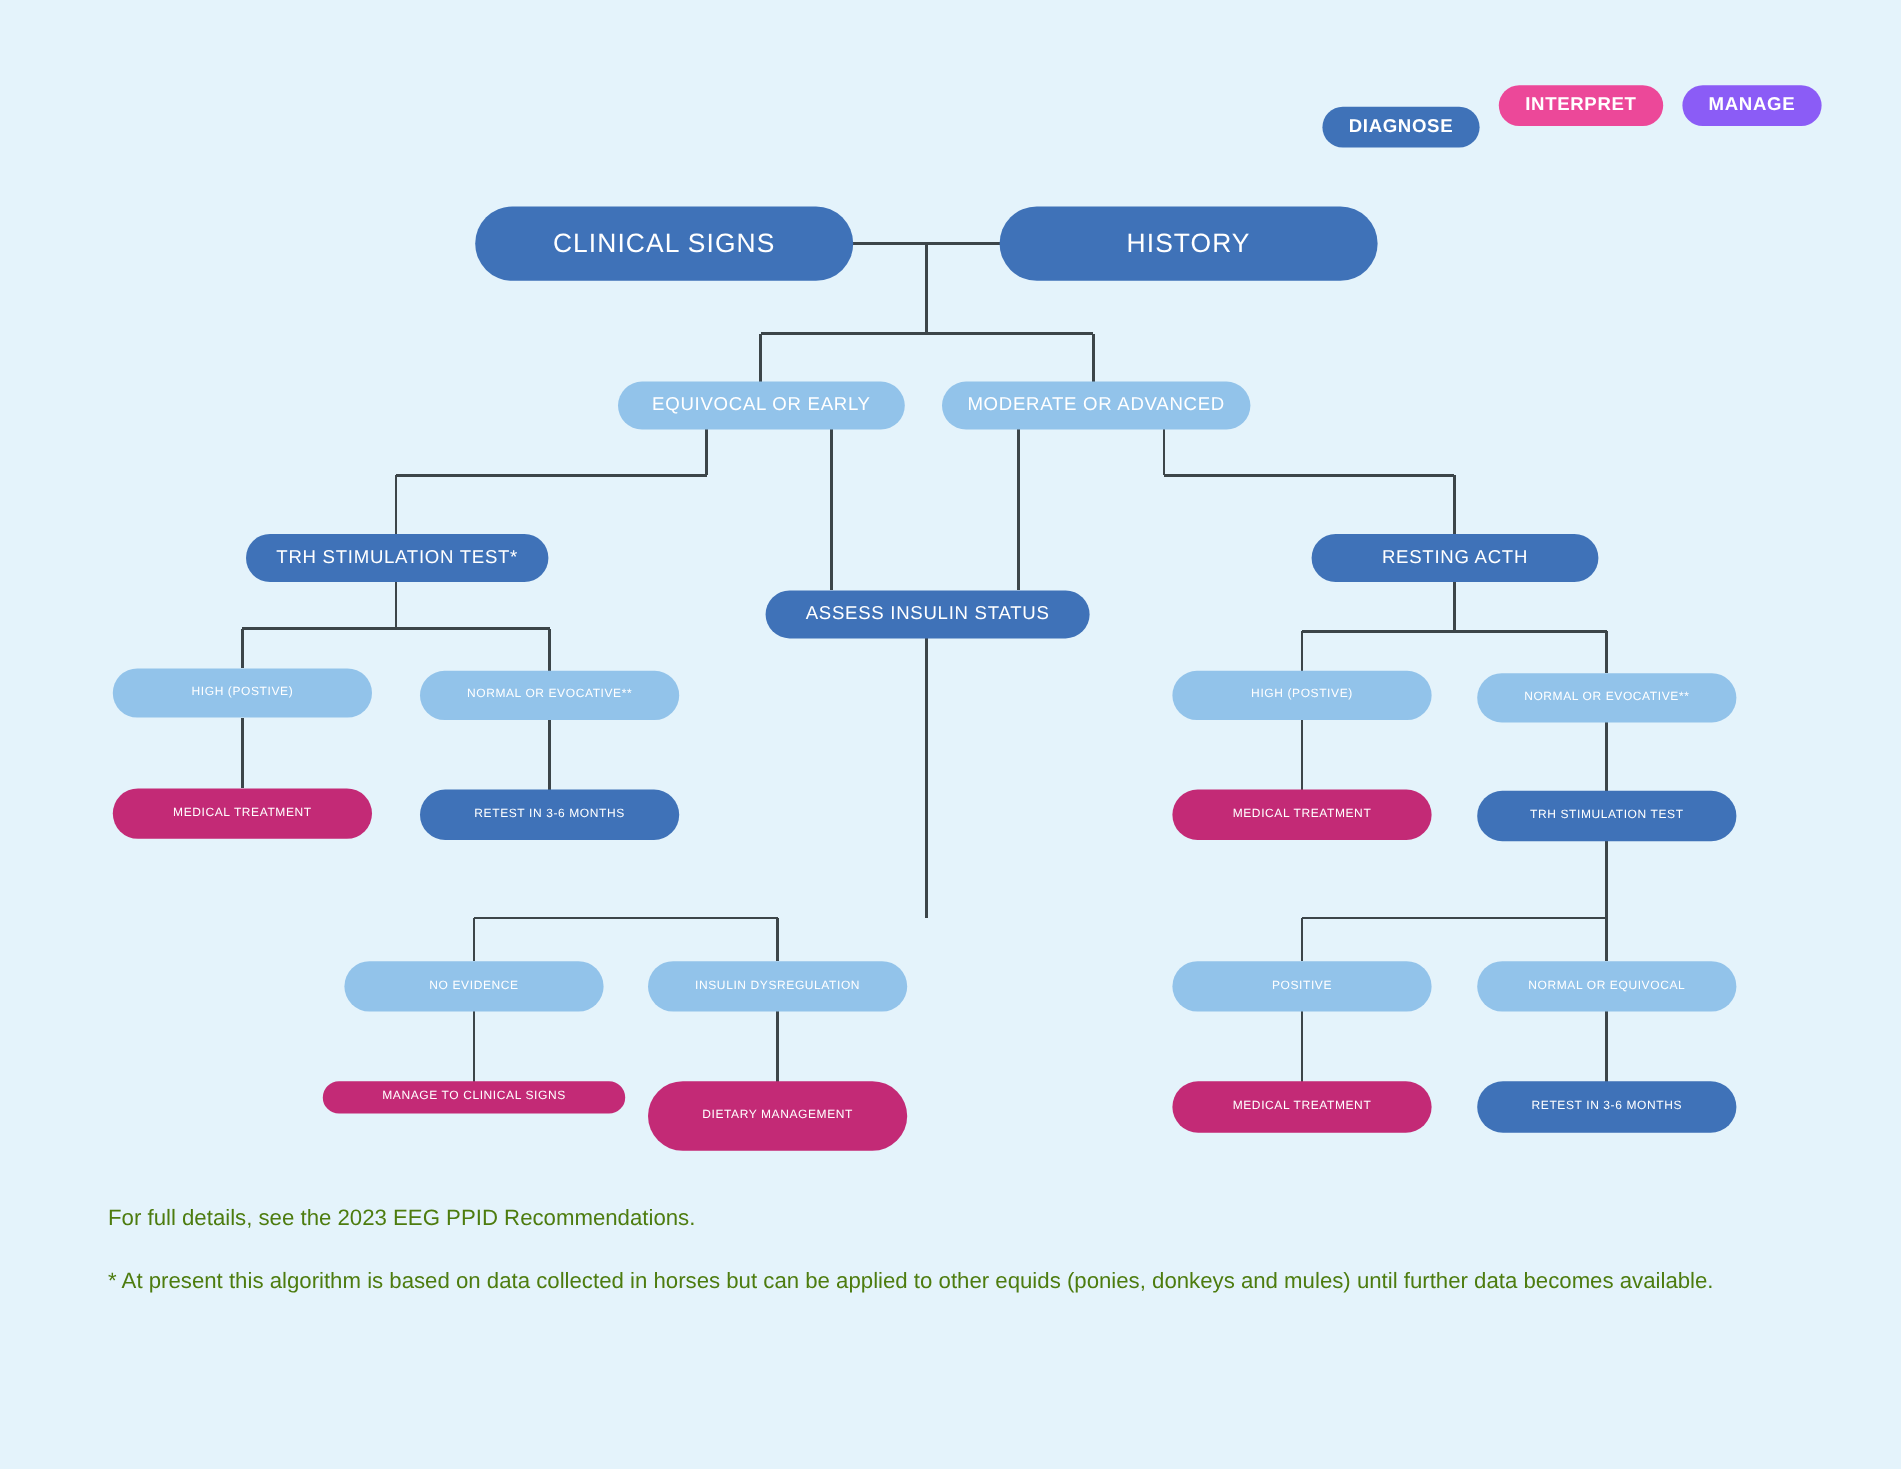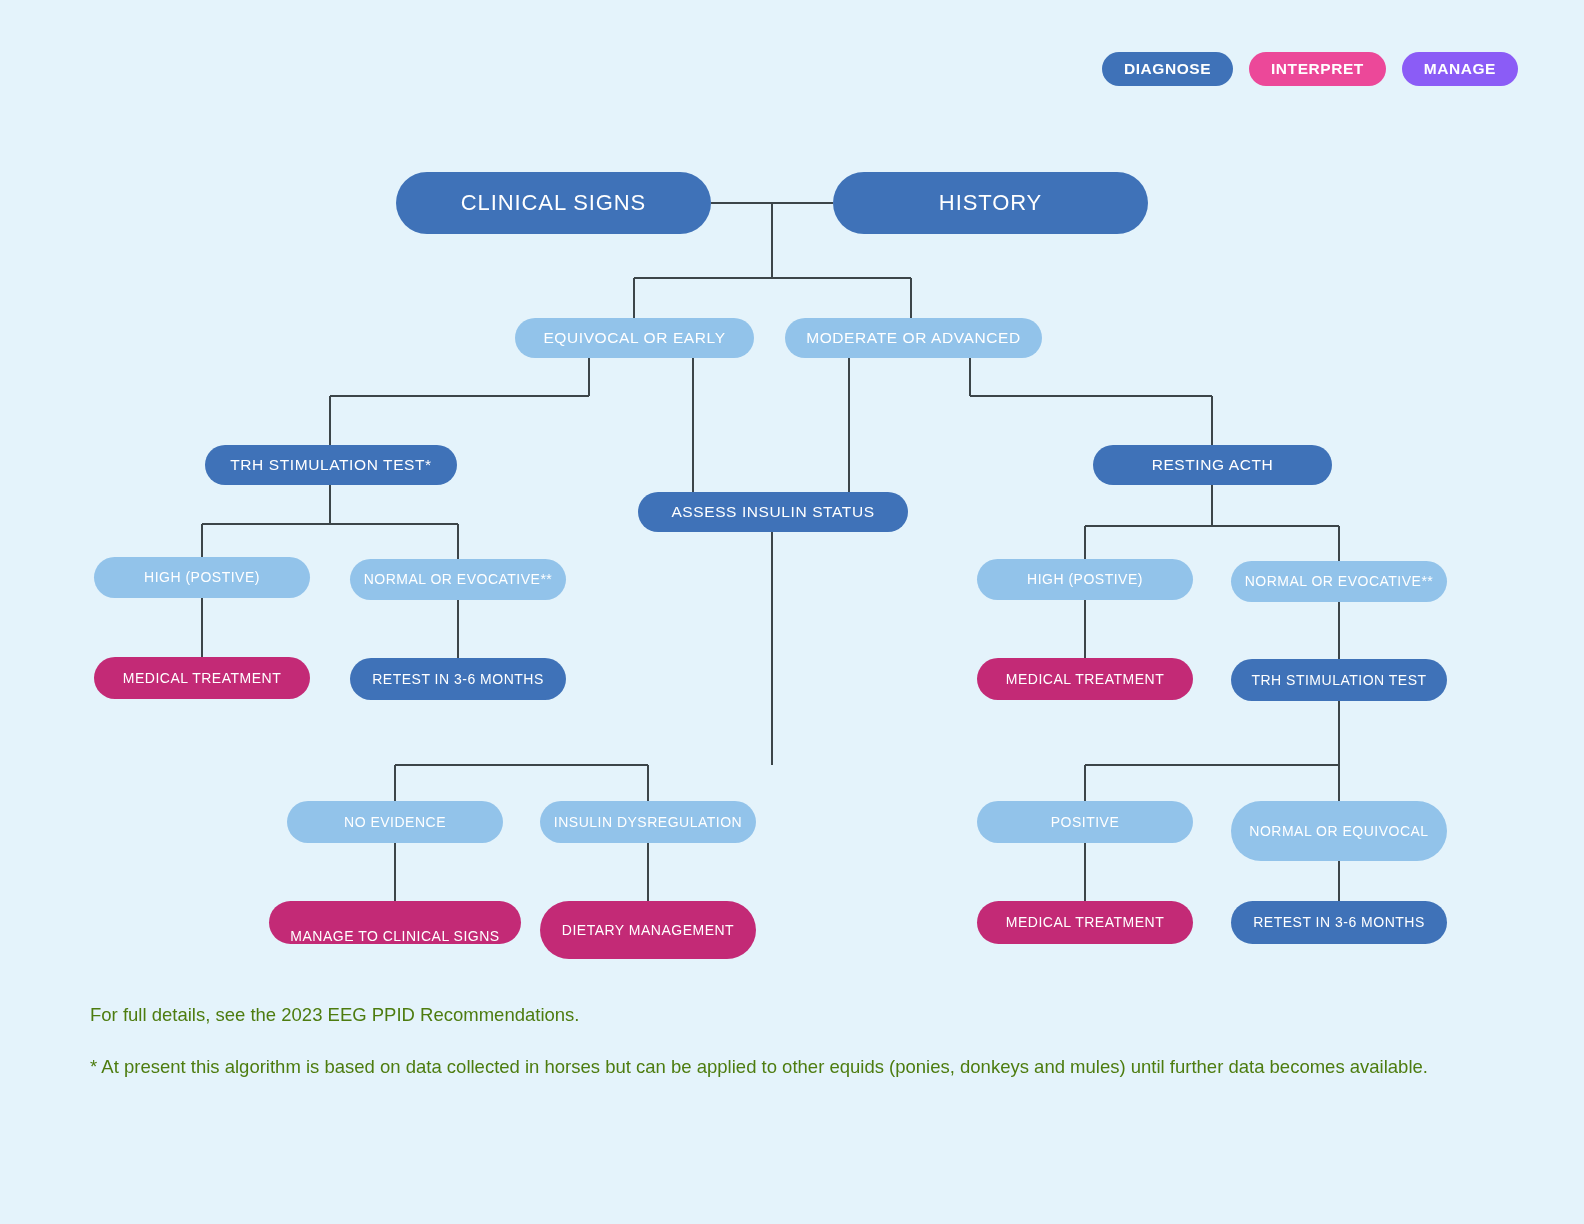--- a/index.html
+++ b/index.html
@@ -19,21 +19,21 @@
     border-radius:999px;
     color:#ffffff;
     font-size:15.5px;
     font-weight:bold;
     letter-spacing:.55px;
     display:flex;align-items:center;justify-content:center;
     height:34px;
     padding:0 22px;
     white-space:nowrap;
   }
-  .pill.diagnose{background:#3f72b8;}
+  .pill.diagnose{background:#3f72b8;margin-top:37px;}
   .pill.interpret{background:#ec4899;}
   .pill.manage{background:#8b5cf6;}
 
   
   #wires{position:absolute;left:0;top:0;width:1584px;height:1224px;}
 
   
   .node{
     position:absolute;
     border-radius:999px;
@@ -45,21 +45,21 @@
     box-sizing:border-box;
     line-height:1.05;
     z-index:5;
   }
   .dark  {background:#3f72b8;}
   .light {background:#92c3ea;}
   .pink  {background:#c32a76;}
 
   .t-xl{font-size:22px;letter-spacing:.9px;}
   .t-lg{font-size:15.5px;letter-spacing:.6px;}
-  .t-md{font-size:14px;letter-spacing:.5px;}
+  .t-md{font-size:10px;letter-spacing:.5px;}
 
   
   .notes{position:absolute;left:90px;top:1002px;width:1380px;color:#4d7c0f;}
   .notes p{margin:0 0 26px 0;font-size:18.5px;line-height:1.38;}
   .notes p:last-child{margin-bottom:0;}
 </style>
 </head>
 <body>
 
 <div id="stage">
@@ -191,33 +191,33 @@
   </div>
 
   <div class="node light t-md" style="left:287px;top:801px;width:216px;height:42px;">
     <span>NO EVIDENCE</span>
   </div>
 
   <div class="node light t-md" style="left:540px;top:801px;width:216px;height:42px;">
     <span>INSULIN DYSREGULATION</span>
   </div>
 
-  <div class="node pink t-md" style="left:269px;top:901px;width:252px;height:43px;align-items:flex-end;">
+  <div class="node pink t-md" style="left:269px;top:901px;width:252px;height:27px;">
     <span>MANAGE TO CLINICAL SIGNS</span>
   </div>
 
   <div class="node pink t-md" style="left:540px;top:901px;width:216px;height:58px;">
     <span>DIETARY MANAGEMENT</span>
   </div>
 
   <div class="node light t-md" style="left:977px;top:801px;width:216px;height:42px;">
     <span>POSITIVE</span>
   </div>
 
-  <div class="node light t-md" style="left:1231px;top:801px;width:216px;height:60px;">
+  <div class="node light t-md" style="left:1231px;top:801px;width:216px;height:42px;">
     <span>NORMAL OR EQUIVOCAL</span>
   </div>
 
   <div class="node pink t-md" style="left:977px;top:901px;width:216px;height:43px;">
     <span>MEDICAL TREATMENT</span>
   </div>
 
   <div class="node dark t-md" style="left:1231px;top:901px;width:216px;height:43px;">
     <span>RETEST IN 3-6 MONTHS</span>
   </div>

